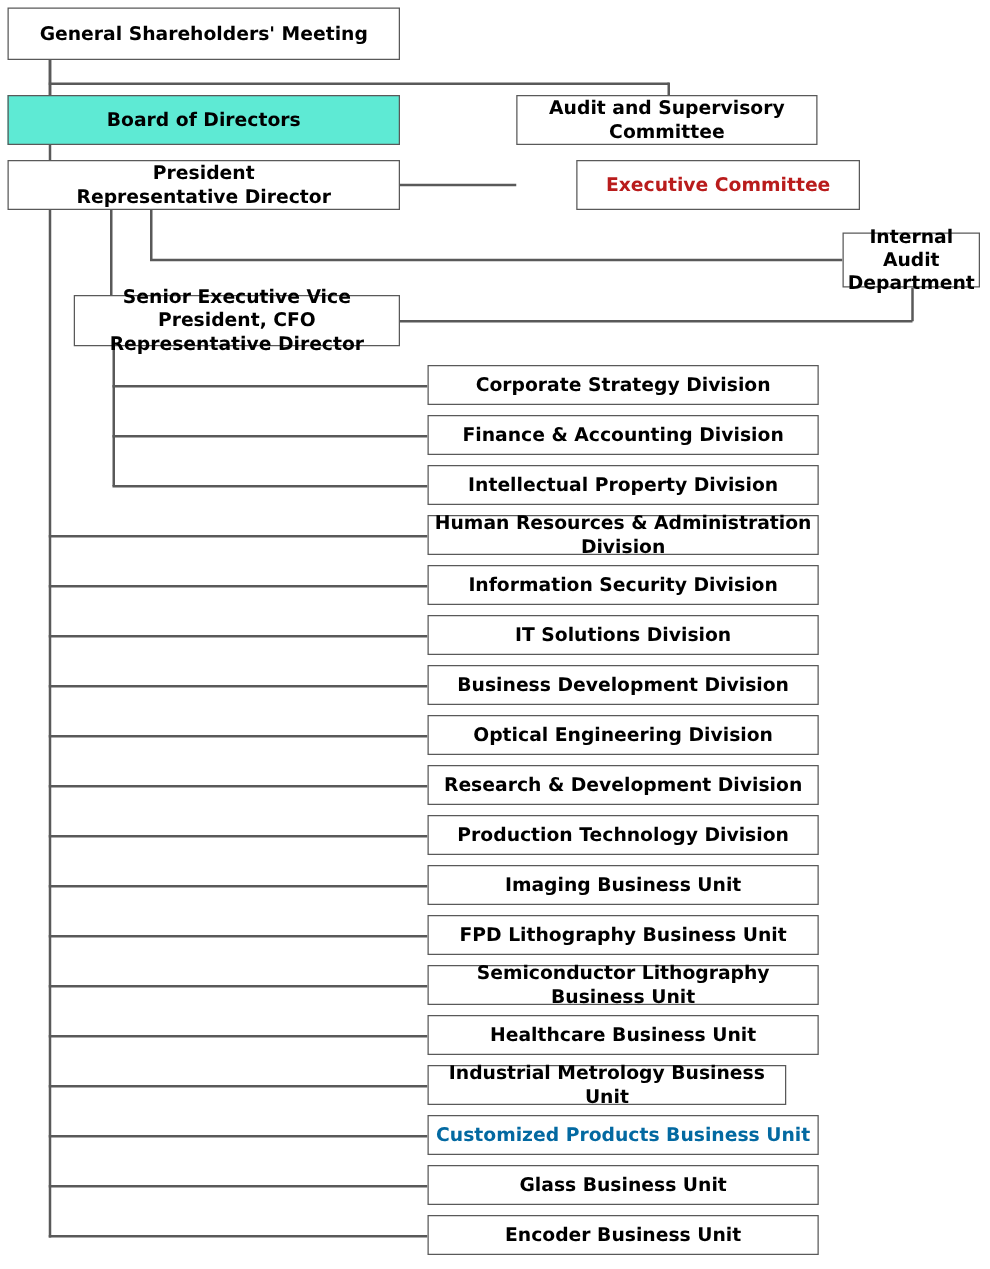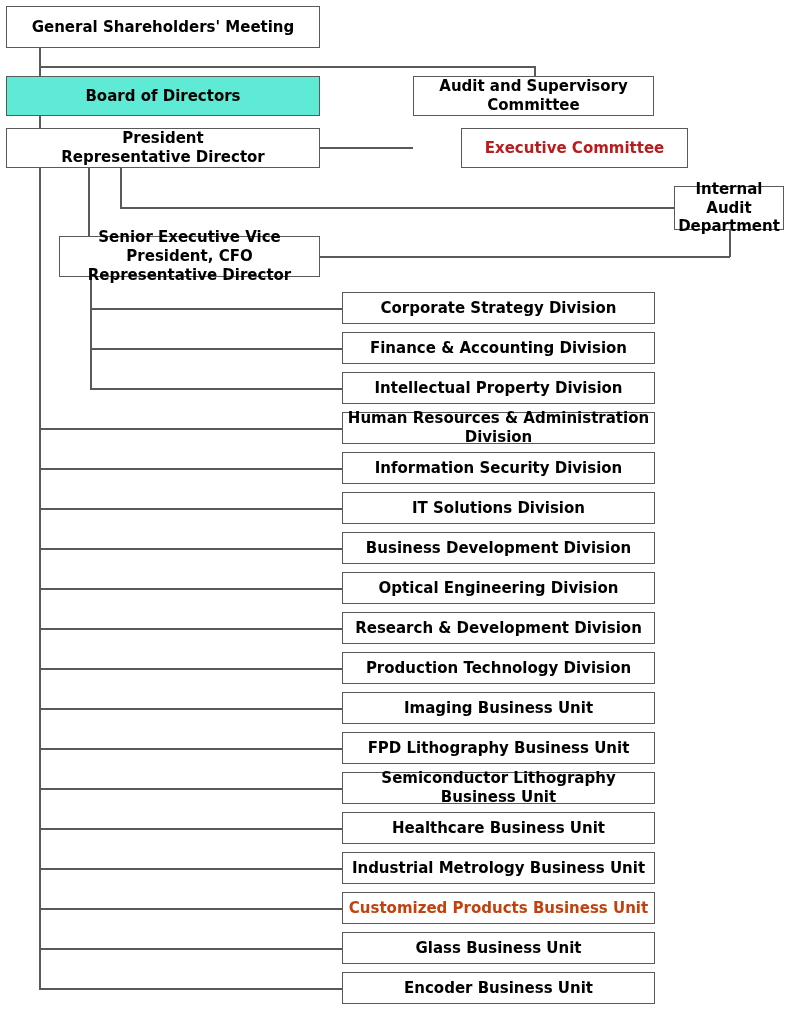--- a/index.html
+++ b/index.html
@@ -136,24 +136,24 @@
     </div>
     <div class="node" style="left: 342px; top: 732px; width: 313px; height: 32px; border-color: rgb(89, 89, 89); color: rgb(0, 0, 0); background: rgb(255, 255, 255);">
       <span class="lines">FPD Lithography Business Unit</span>
     </div>
     <div class="node" style="left: 342px; top: 772px; width: 313px; height: 32px; border-color: rgb(89, 89, 89); color: rgb(0, 0, 0); background: rgb(255, 255, 255);">
       <span class="lines">Semiconductor Lithography Business Unit</span>
     </div>
     <div class="node" style="left: 342px; top: 812px; width: 313px; height: 32px; border-color: rgb(89, 89, 89); color: rgb(0, 0, 0); background: rgb(255, 255, 255);">
       <span class="lines">Healthcare Business Unit</span>
     </div>
-    <div class="node" style="left: 342px; top: 852px; width: 313px; height: 32px; border-color: rgb(89, 89, 89); color: rgb(0, 0, 0); background: rgb(255, 255, 255);">
+    <div class="node" style="left: 342px; top: 852px; width: 287px; height: 32px; border-color: rgb(89, 89, 89); color: rgb(0, 0, 0); background: rgb(255, 255, 255);">
       <span class="lines">Industrial Metrology Business Unit</span>
     </div>
-    <div class="node" style="left: 342px; top: 892px; width: 313px; height: 32px; border-color: rgb(89, 89, 89); color: #c2410c; background: rgb(255, 255, 255);">
+    <div class="node" style="left: 342px; top: 892px; width: 313px; height: 32px; border-color: rgb(89, 89, 89); color: #0369a1; background: rgb(255, 255, 255);">
       <span class="lines">Customized Products Business Unit</span>
     </div>
     <div class="node" style="left: 342px; top: 932px; width: 313px; height: 32px; border-color: rgb(89, 89, 89); color: rgb(0, 0, 0); background: rgb(255, 255, 255);">
       <span class="lines">Glass Business Unit</span>
     </div>
     <div class="node" style="left: 342px; top: 972px; width: 313px; height: 32px; border-color: rgb(89, 89, 89); color: rgb(0, 0, 0); background: rgb(255, 255, 255);">
       <span class="lines">Encoder Business Unit</span>
     </div>
   </div>
 

